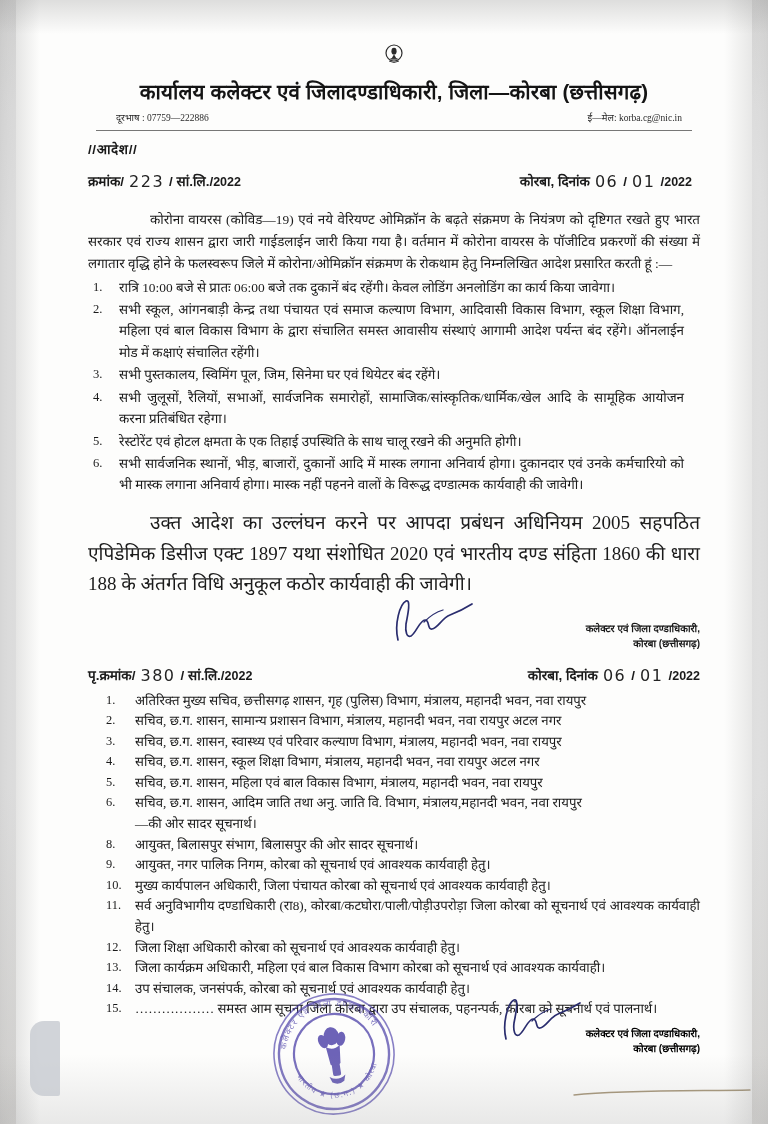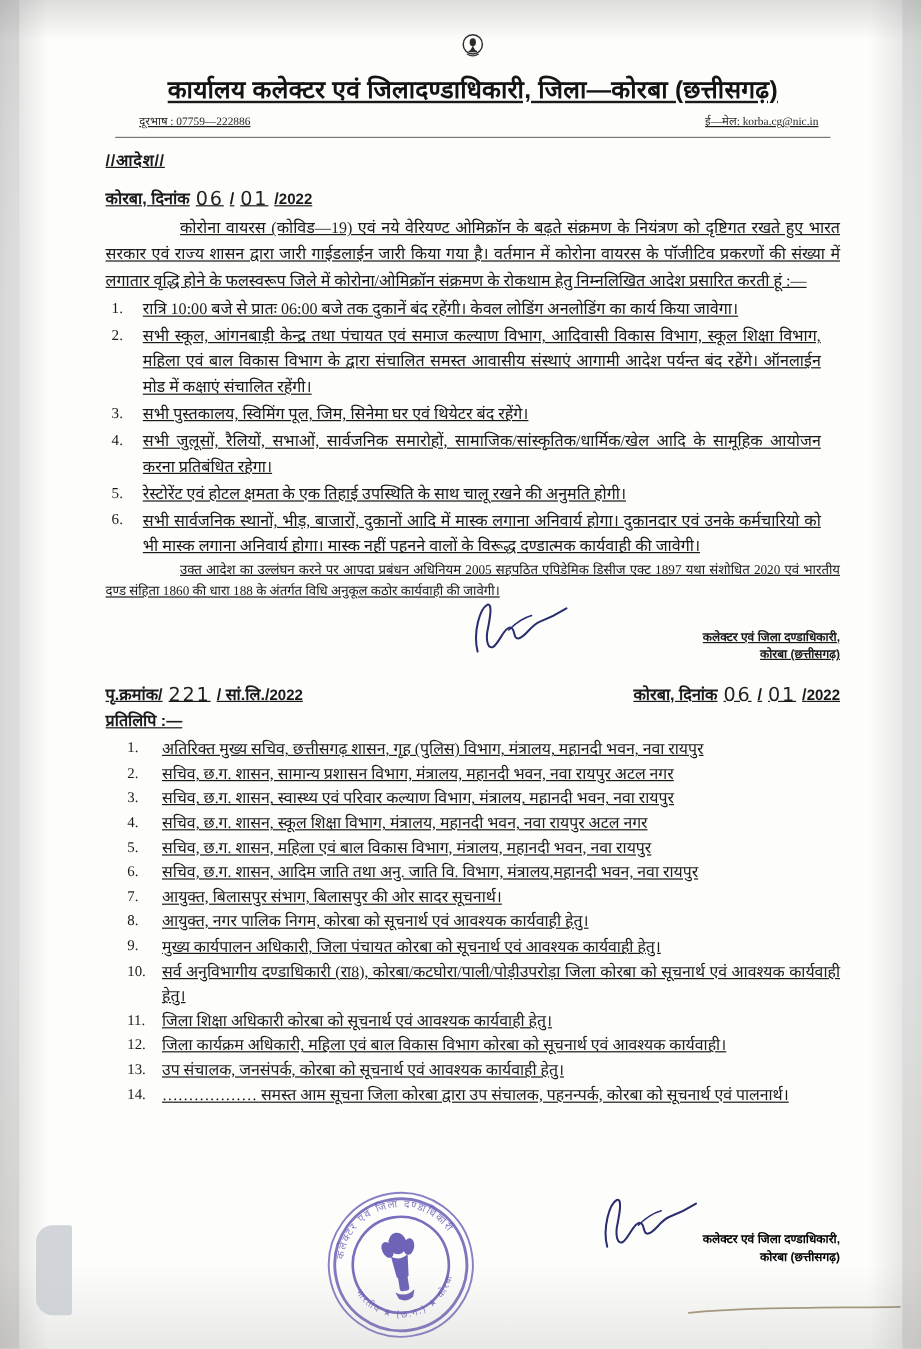--- a/index.html
+++ b/index.html
@@ -62,24 +62,23 @@
     width: 30px; height: 75px;
     background: #c9ccd2;
     border-radius: 14px 2px 2px 14px;
     opacity: .85;
   }
 
   
   #content {
     position: absolute;
     left: 88px;
-    top: 28px;
+    top: 44px;
     width: 612px;
     color: #1a1a1a;
-    text-decoration: underline;
   }
   .doc-text {
     font-family: "Liberation Serif", "DejaVu Serif", serif;
     font-size: 13.2px;
     line-height: 1.52;
     color: #1c1c1c;
   }
 
   
   .emblem-wrap {
@@ -144,21 +143,21 @@
     color: #232323;
     letter-spacing: 1.5px;
     padding: 0 5px;
     position: relative;
     top: 1px;
   }
   .small-year { font-size: 12.5px; font-weight: 700; }
 
   
   .body-para {
-    margin-top: 2px;
+    margin-top: 16px;
     text-align: justify;
     text-indent: 62px;
     font-size: 13.4px;
     line-height: 1.62;
   }
   ol.rules {
     list-style: none;
     margin: 2px 16px 0 0;
     padding: 0;
     counter-reset: rule;
@@ -173,24 +172,24 @@
     margin-top: 1px;
   }
   ol.rules > li::before {
     content: counter(rule) ".";
     position: absolute;
     left: 5px;
     top: 0;
     font-size: 12.6px;
   }
   .closing-para {
-    margin-top: 1px;
+    margin-top: 12px;
     text-align: justify;
     text-indent: 62px;
-    font-size: 11px;
+    font-size: 19px;
     line-height: 1.62;
   }
 
   
   .sign-block {
     text-align: right;
     font-family: "Liberation Sans", "DejaVu Sans", sans-serif;
     font-size: 10px;
     font-weight: 700;
     line-height: 1.45;
@@ -304,20 +303,23 @@
     <div class="contact-row">
       <span>दूरभाष : 07759—222886</span>
       <span>ई—मेल: korba.cg@nic.in</span>
     </div>
 
     <div class="rule"></div>
 
     <div class="order-tag">//आदेश//</div>
 
     <div class="ref-line">
+      <span>
+        <span>क्रमांक/</span><span class="hand">223</span><span>/ सां.लि./</span><span class="small-year">2022</span>
+      </span>
       <span class="right">
         <span>कोरबा, दिनांक</span><span class="hand">06</span><span>/</span><span class="hand">01</span><span>/</span><span class="small-year">2022</span>
       </span>
     </div>
 
     <div class="body-para">कोरोना वायरस (कोविड—19) एवं नये वेरियण्ट ओमिक्रॉन के बढ़ते संक्रमण के नियंत्रण को दृष्टिगत रखते हुए भारत सरकार एवं राज्य शासन द्वारा जारी गाईडलाईन जारी किया गया है। वर्तमान में कोरोना वायरस के पॉजीटिव प्रकरणों की संख्या में लगातार वृद्धि होने के फलस्वरूप जिले में कोरोना/ओमिक्रॉन संक्रमण के रोकथाम हेतु निम्नलिखित आदेश प्रसारित करती हूं :—</div>
 
     <ol class="rules">
       <li>रात्रि 10:00 बजे से प्रातः 06:00 बजे तक दुकानें बंद रहेंगी। केवल लोडिंग अनलोडिंग का कार्य किया जावेगा।</li>
       <li>सभी स्कूल, आंगनबाड़ी केन्द्र तथा पंचायत एवं समाज कल्याण विभाग, आदिवासी विकास विभाग, स्कूल शिक्षा विभाग, महिला एवं बाल विकास विभाग के द्वारा संचालित समस्त आवासीय संस्थाएं आगामी आदेश पर्यन्त बंद रहेंगे। ऑनलाईन मोड में कक्षाएं संचालित रहेंगी।</li>
@@ -337,36 +339,36 @@
                    C78 16, 84 13, 92 8" fill="none" stroke="#2a2d6e" stroke-width="1.7" stroke-linecap="round"></path>
           <path d="M44 26 C50 20, 56 16, 63 14" fill="none" stroke="#2a2d6e" stroke-width="1.3" stroke-linecap="round"></path>
         </svg>
       </span>
       <div class="l1">कलेक्टर एवं जिला दण्डाधिकारी,</div>
       <div class="l2">कोरबा (छत्तीसगढ़)</div>
     </div>
 
     <div class="pra-line">
       <span>
-        <span>पृ.क्रमांक/</span><span class="hand">221</span><span>/ सां.लि./</span><span class="small-year">2022</span>
+        <span>पृ.क्रमांक/</span><span class="hand">380</span><span>/ सां.लि./</span><span class="small-year">2022</span>
       </span>
       <span class="right">
         <span>कोरबा, दिनांक</span><span class="hand">06</span><span>/</span><span class="hand">01</span><span>/</span><span class="small-year">2022</span>
       </span>
     </div>
 
-    <div class="copy-label">प्रतिलिपि :—</div>
 
     <ol class="dist">
       <li>अतिरिक्त मुख्य सचिव, छत्तीसगढ़ शासन, गृह (पुलिस) विभाग, मंत्रालय, महानदी भवन, नवा रायपुर</li>
       <li>सचिव, छ.ग. शासन, सामान्य प्रशासन विभाग, मंत्रालय, महानदी भवन, नवा रायपुर अटल नगर</li>
       <li>सचिव, छ.ग. शासन, स्वास्थ्य एवं परिवार कल्याण विभाग, मंत्रालय, महानदी भवन, नवा रायपुर</li>
       <li>सचिव, छ.ग. शासन, स्कूल शिक्षा विभाग, मंत्रालय, महानदी भवन, नवा रायपुर अटल नगर</li>
       <li>सचिव, छ.ग. शासन, महिला एवं बाल विकास विभाग, मंत्रालय, महानदी भवन, नवा रायपुर</li>
       <li>सचिव, छ.ग. शासन, आदिम जाति तथा अनु. जाति वि. विभाग, मंत्रालय,महानदी भवन, नवा रायपुर</li>
+      <li class="no-num sub-note">—की ओर सादर सूचनार्थ।</li>
       <li>आयुक्त, बिलासपुर संभाग, बिलासपुर की ओर सादर सूचनार्थ।</li>
       <li>आयुक्त, नगर पालिक निगम, कोरबा को सूचनार्थ एवं आवश्यक कार्यवाही हेतु।</li>
       <li>मुख्य कार्यपालन अधिकारी, जिला पंचायत कोरबा को सूचनार्थ एवं आवश्यक कार्यवाही हेतु।</li>
       <li>सर्व अनुविभागीय दण्डाधिकारी (रा8), कोरबा/कटघोरा/पाली/पोड़ीउपरोड़ा जिला कोरबा को सूचनार्थ एवं आवश्यक कार्यवाही हेतु।</li>
       <li>जिला शिक्षा अधिकारी कोरबा को सूचनार्थ एवं आवश्यक कार्यवाही हेतु।</li>
       <li>जिला कार्यक्रम अधिकारी, महिला एवं बाल विकास विभाग कोरबा को सूचनार्थ एवं आवश्यक कार्यवाही।</li>
       <li>उप संचालक, जनसंपर्क, कोरबा को सूचनार्थ एवं आवश्यक कार्यवाही हेतु।</li>
       <li>……………… समस्त आम सूचना जिला कोरबा द्वारा उप संचालक, पहनन्पर्क, कोरबा को सूचनार्थ एवं पालनार्थ।</li>
     </ol>
   </div>

